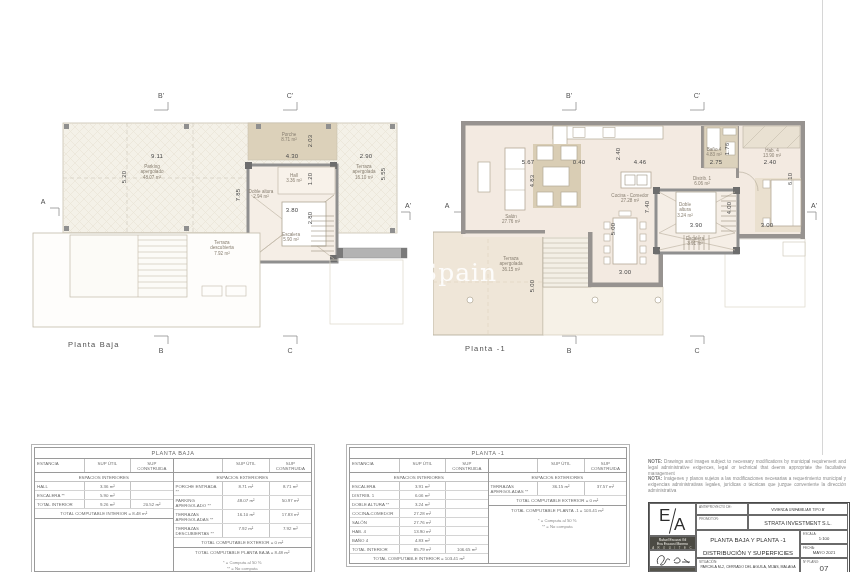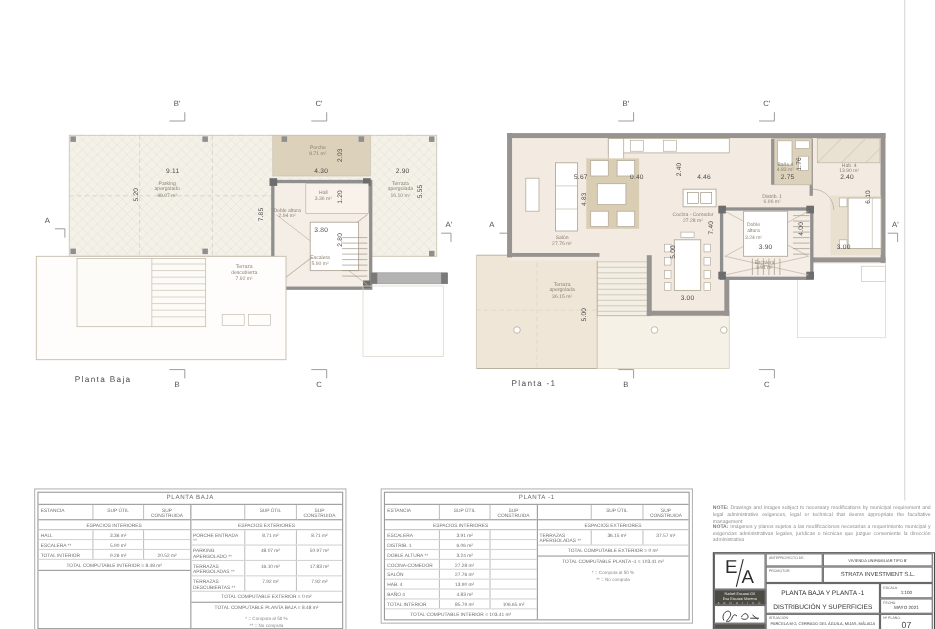--- a/index.html
+++ b/index.html
@@ -421,20 +421,21 @@
         </span>
         <span class="room" style="left: 78px; top: 182px;">
           <i>Terraza</i>
           <i>apergolada</i>
           <i>36.15 m²</i>
         </span>
       </div>
     <span class="caption" style="left:32px;top:262px;">Planta  -1</span>
   </div>
 
+  <span id="watermark">Spain</span>
 
   <div class="stable" id="table0">
     <div class="tinner">
       <div class="ttitle">PLANTA BAJA</div>
       <div class="halves">
         <div class="half left">
           <div class="thead">
             <span class="c0">ESTANCIA</span>
             <span class="c1">SUP ÚTIL</span>
             <span class="c2">SUP CONSTRUIDA</span>

